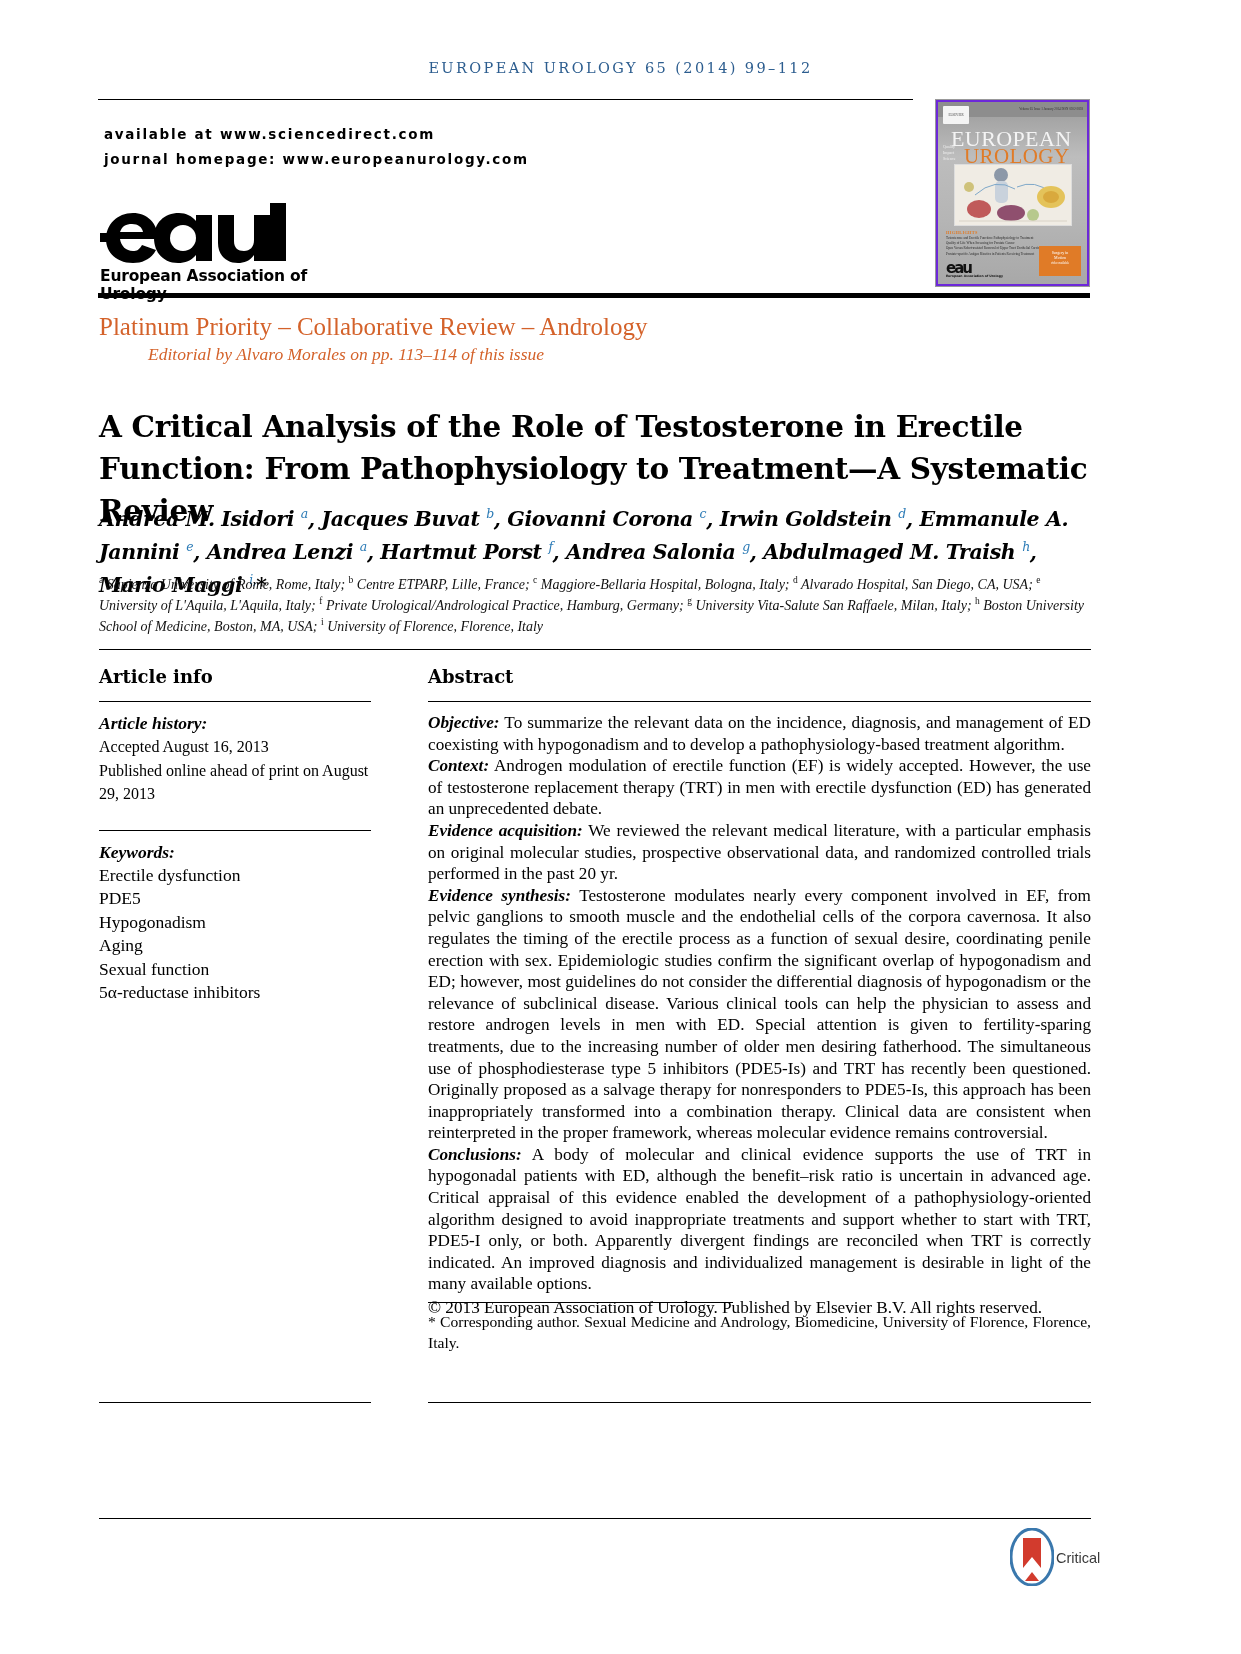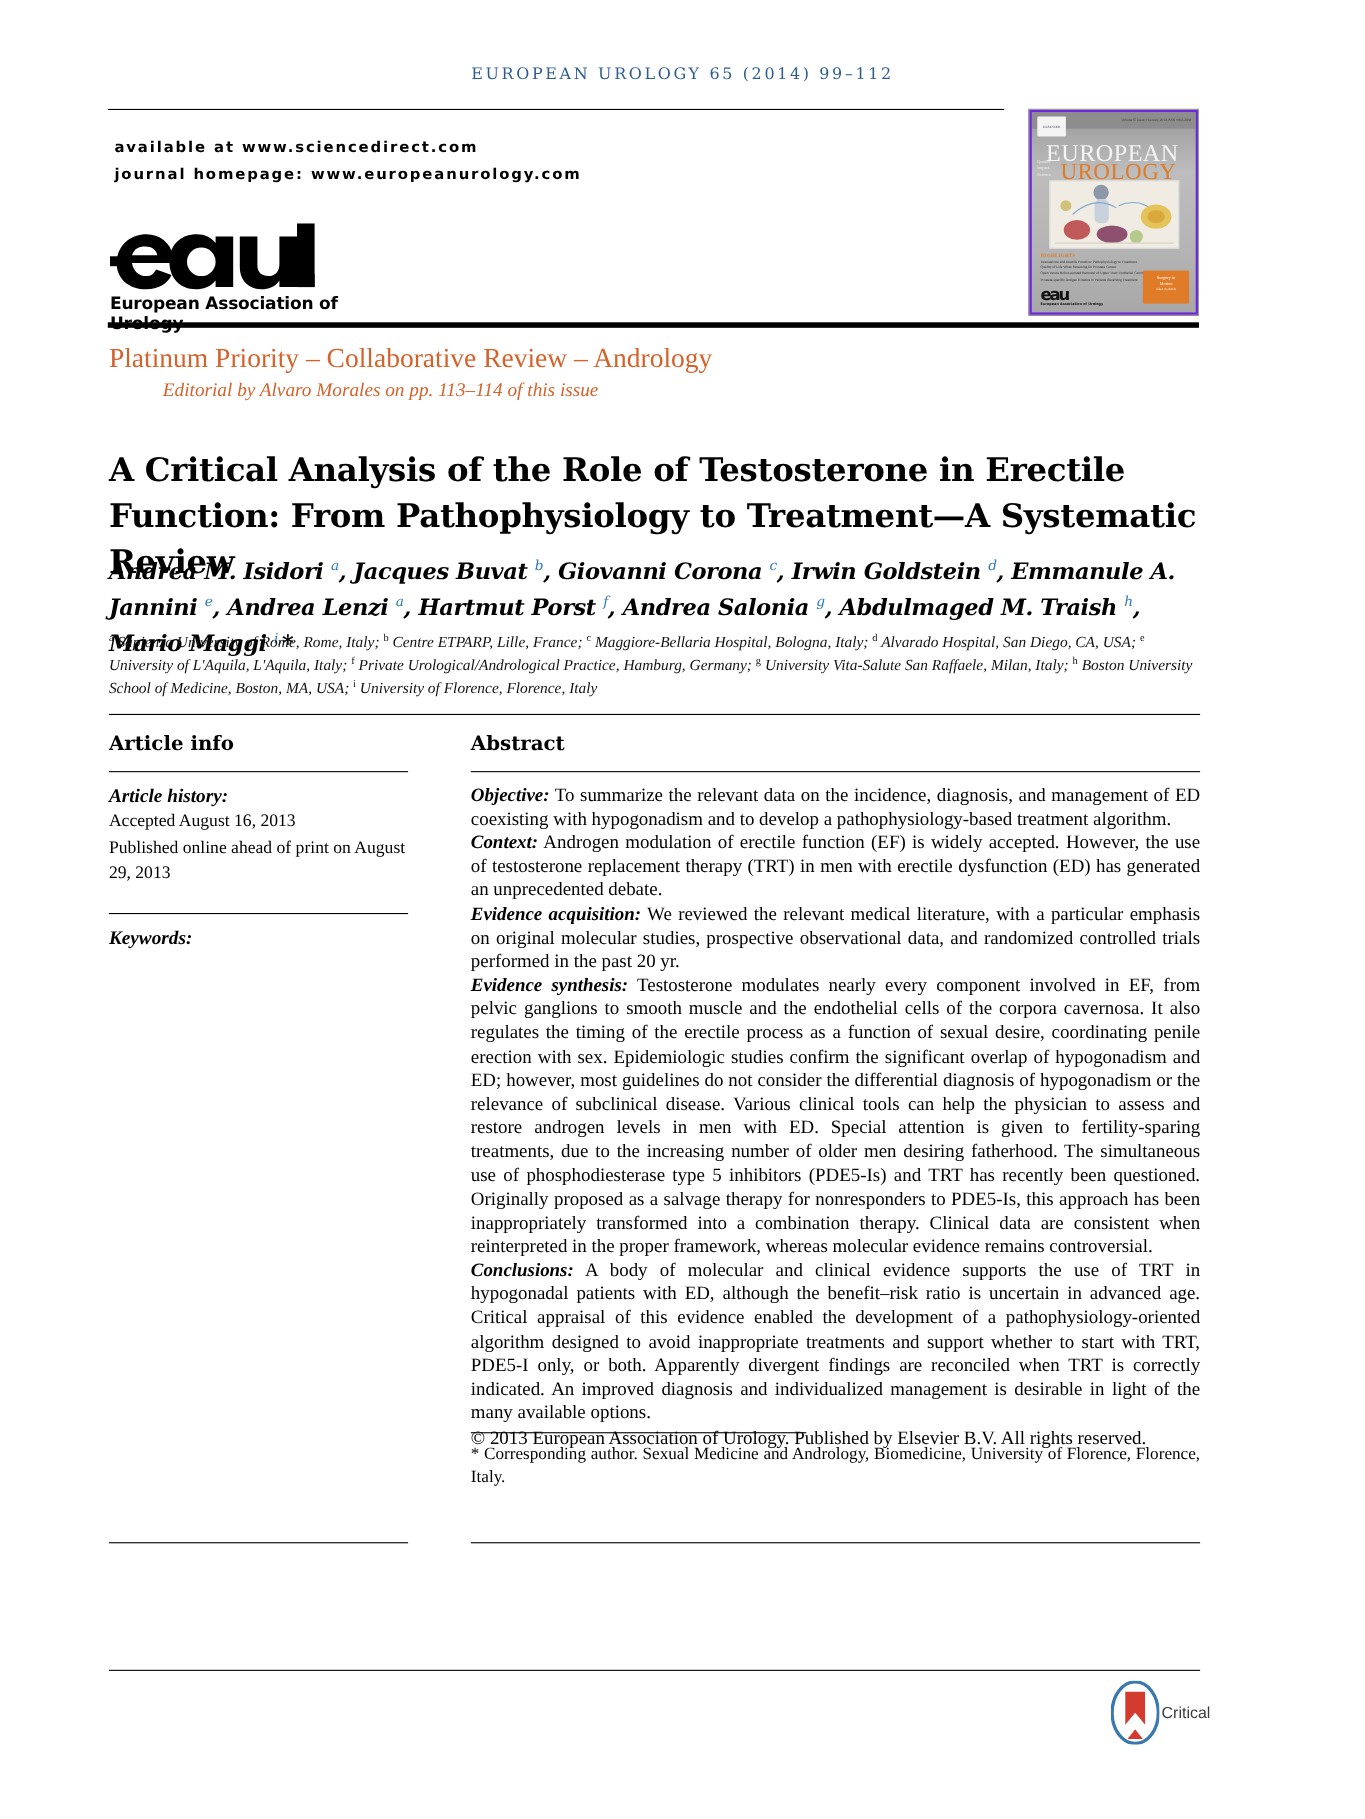--- a/index.html
+++ b/index.html
@@ -446,20 +446,28 @@
 
   <div class="col-left">
     <div class="sec-head">Article info</div>
     <div class="hr-thin"></div>
     <div class="sub-ital">Article history:</div>
     <div class="info-body">Accepted August 16, 2013</div>
     <div class="info-body b">Published online ahead of print on August 29, 2013</div>
     <div class="spacer-22"></div>
     <div class="hr-thin"></div>
     <div class="sub-ital">Keywords:</div>
+    <ul class="kw-list">
+      <li>Erectile dysfunction</li>
+      <li>PDE5</li>
+      <li>Hypogonadism</li>
+      <li>Aging</li>
+      <li>Sexual function</li>
+      <li>5α-reductase inhibitors</li>
+    </ul>
   </div>
 
   <div class="col-right">
     <div class="sec-head">Abstract</div>
     <div class="hr-thin"></div>
     <div class="abstract-body">
       <p>
         <span class="run">Objective:</span>
         <span>To summarize the relevant data on the incidence, diagnosis, and management of ED coexisting with hypogonadism and to develop a pathophysiology-based treatment algorithm.</span>
       </p>

